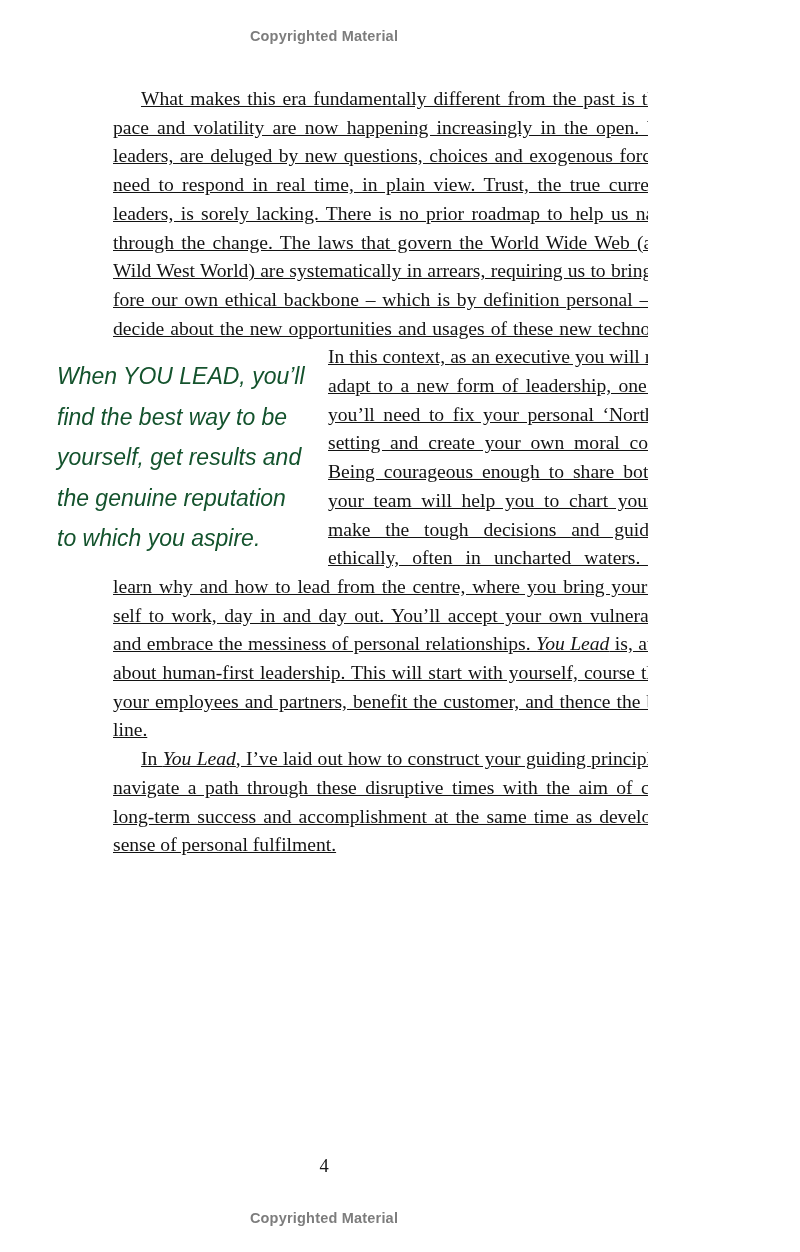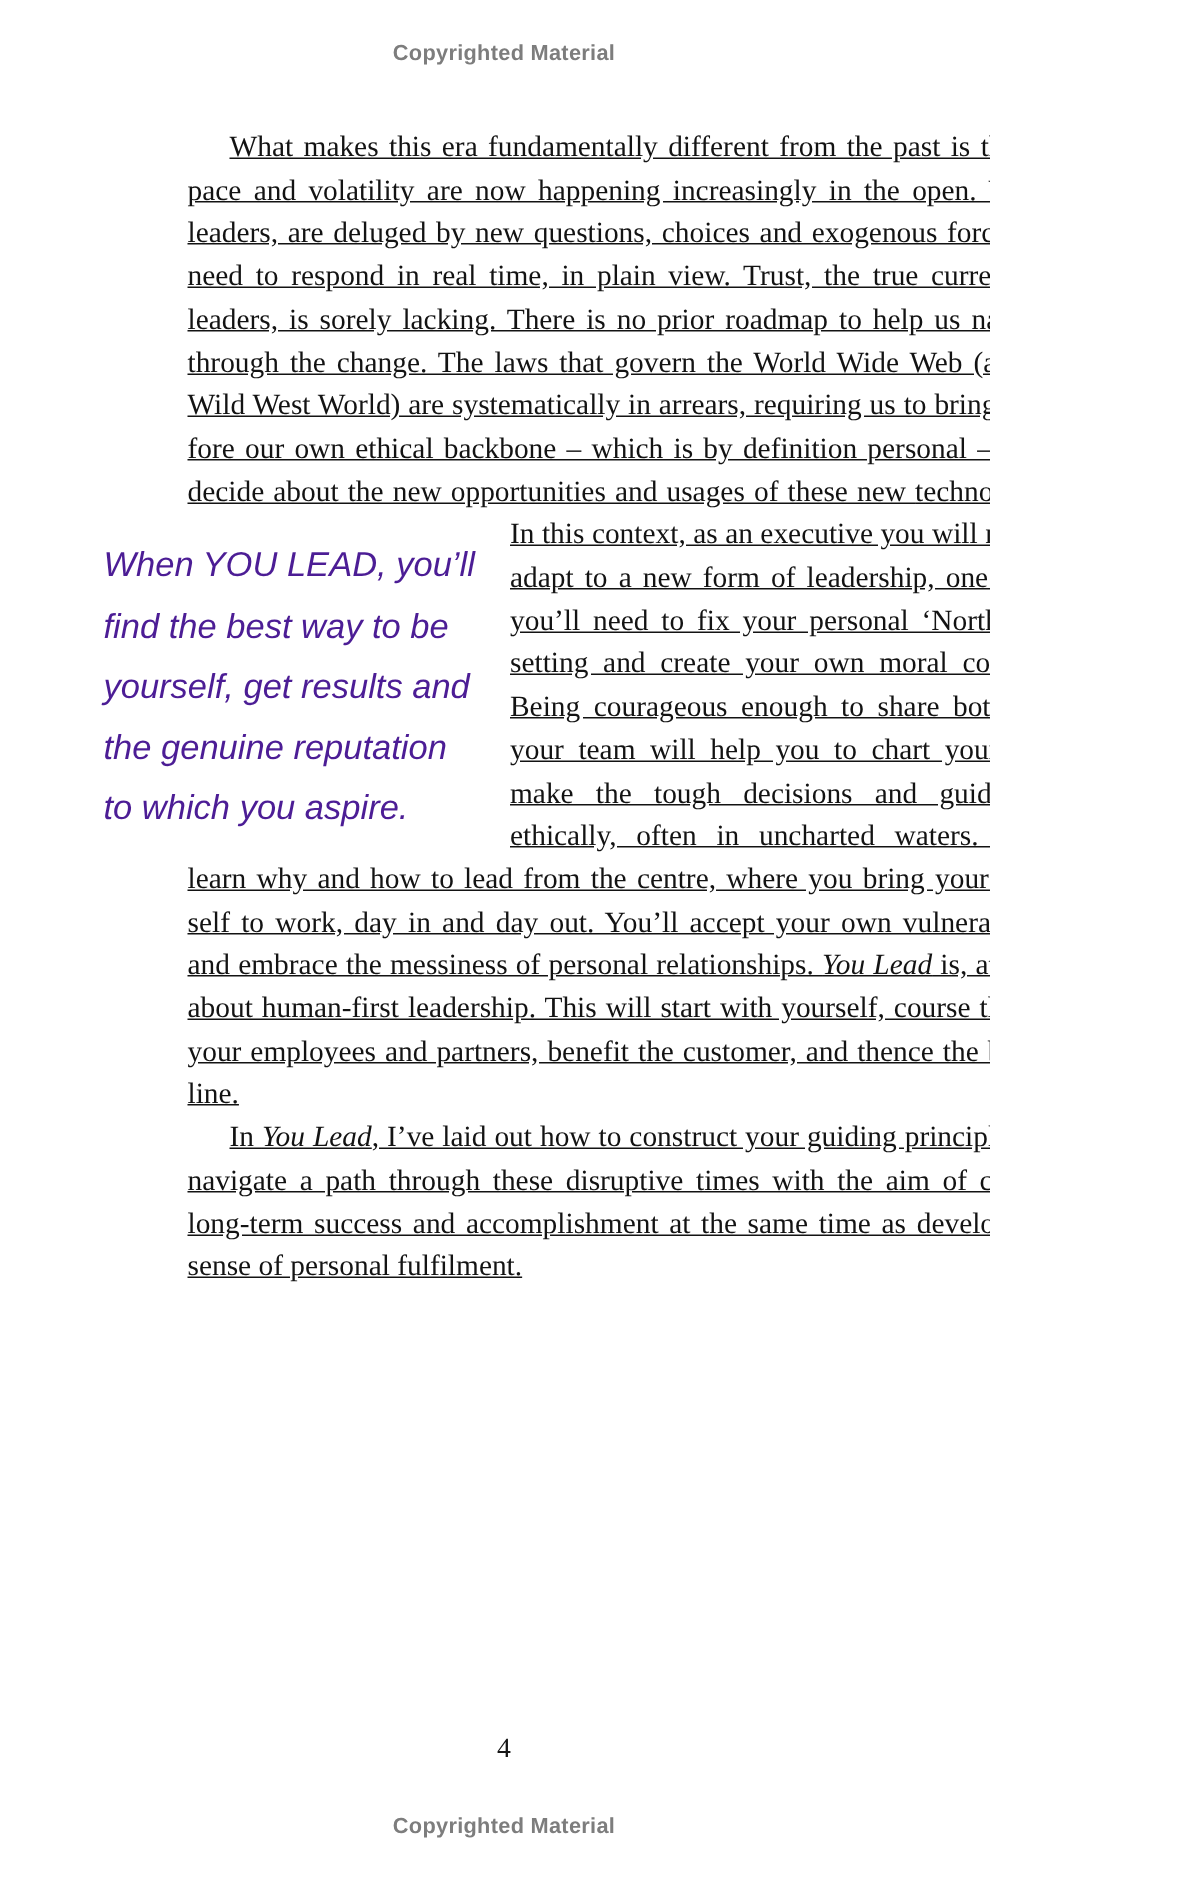--- a/index.html
+++ b/index.html
@@ -6,21 +6,20 @@
     margin: 0;
     padding: 0;
     background: #ffffff;
   }
   .page {
     position: relative;
     width: 648px;
     height: 1252px;
     background: #ffffff;
     overflow: hidden;
-    margin-left: 12px;
   }
   .center-line {
     text-align: center;
   }
   .copyright-label {
     font-family: "Liberation Sans", sans-serif;
     font-weight: bold;
     font-size: 14.5px;
     line-height: 17px;
     color: #7d7d7d;
@@ -65,21 +64,21 @@
     float: left;
     width: 271px;
     height: 229px;
     margin-left: -56px;
     box-sizing: border-box;
     padding-top: 13px;
     font-family: "Liberation Sans", sans-serif;
     font-style: italic;
     font-size: 23px;
     line-height: 40.5px;
-    color: #4c1d95;
+    color: #14532d;
     text-align: left;
     text-indent: 0;
     white-space: pre-line;
   }
   .page-number {
     position: absolute;
     top: 1156px;
     left: 0;
     width: 100%;
     text-align: center;

